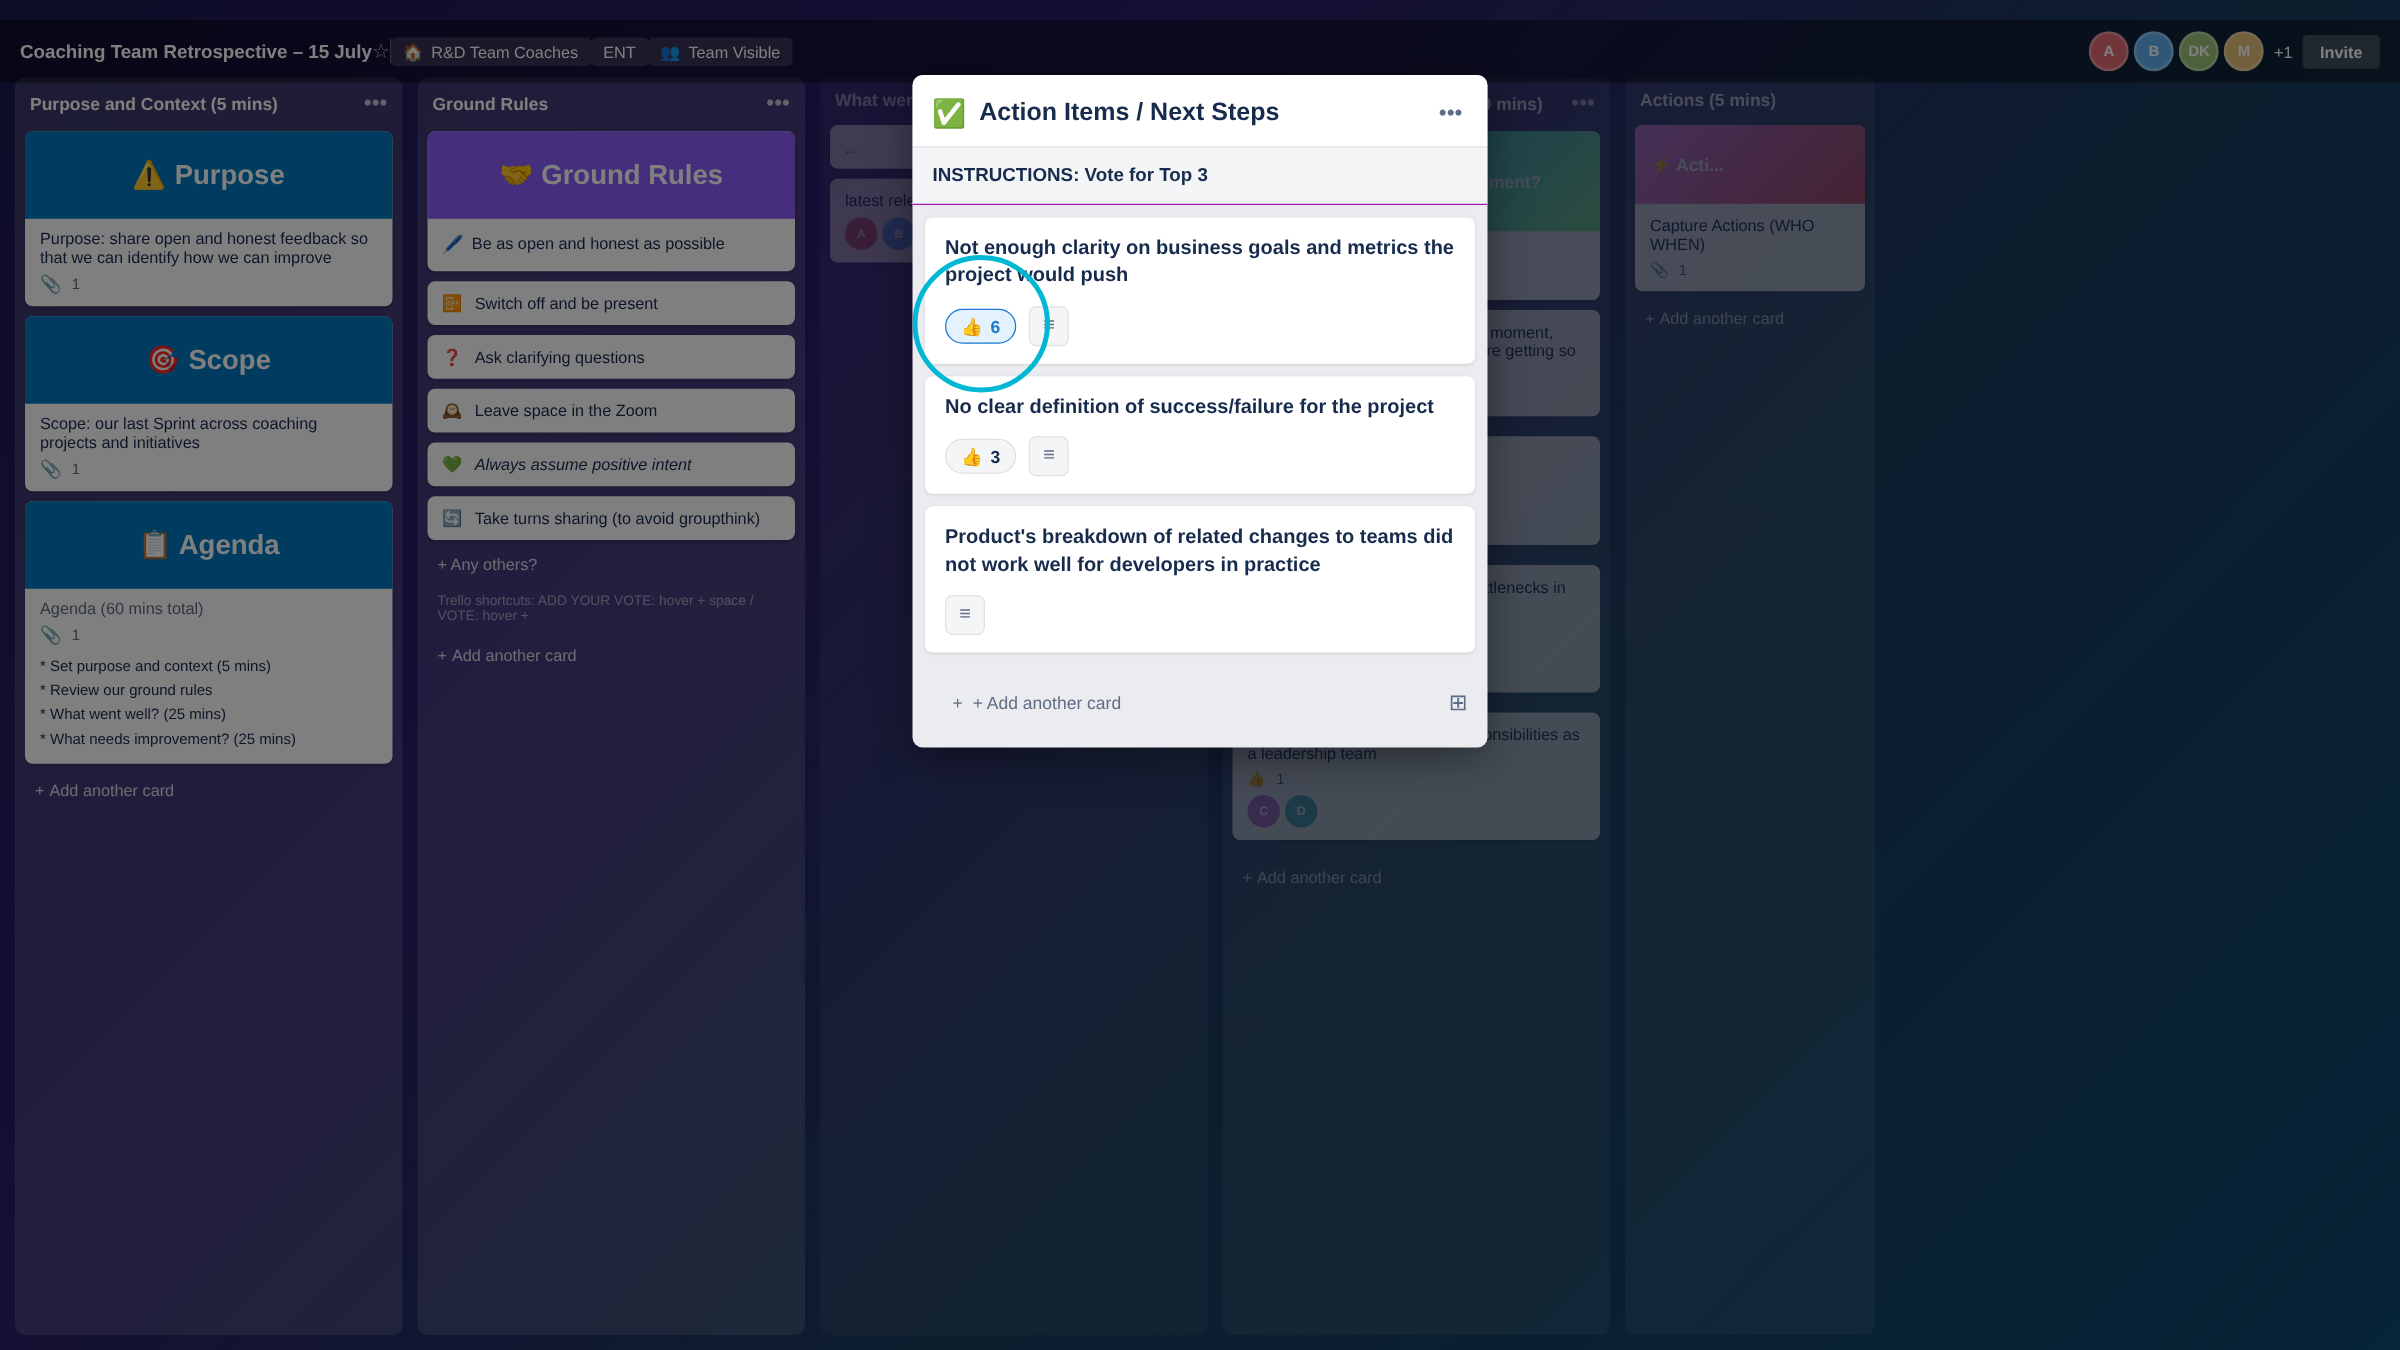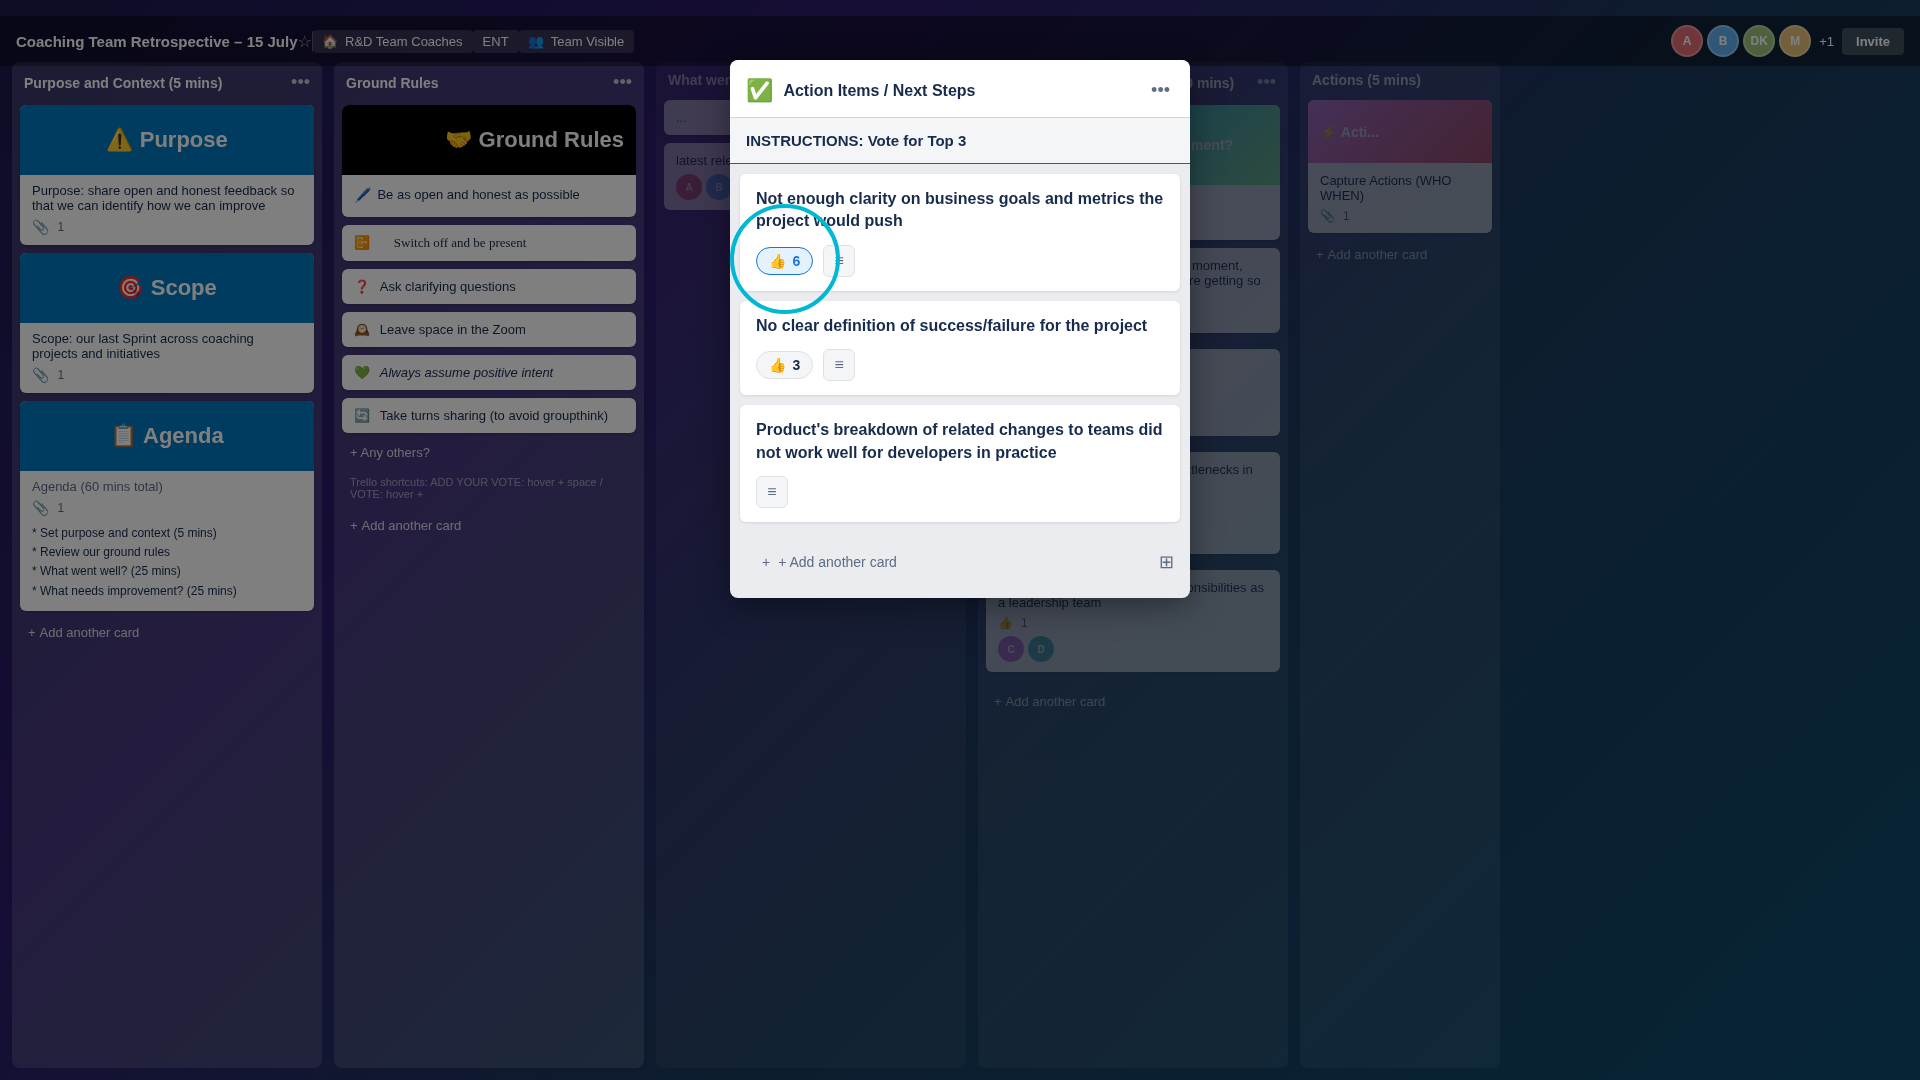--- a/index.html
+++ b/index.html
@@ -144,21 +144,21 @@
       display: flex;
       align-items: center;
       justify-content: center;
       font-size: 22px;
       font-weight: 700;
       color: #fff;
       margin: -10px -12px 8px;
       padding: 0 12px;
     }
     .card-banner.blue { background: #0079bf; }
-    .card-banner.teal { background: #000000; justify-content: flex-end; }
+    .card-banner.teal { background: #8b5cf6; }
 
     .card-footer {
       display: flex;
       align-items: center;
       gap: 8px;
       margin-top: 6px;
       color: #5e6c84;
       font-size: 12px;
     }
     .card-footer-icon { font-size: 14px; }
@@ -213,21 +213,21 @@
       padding: 16px 16px 12px;
       gap: 10px;
       border-bottom: 1px solid #d1d5db;
       background: #fff;
       border-radius: 8px 8px 0 0;
     }
     .modal-header-icon {
       font-size: 22px;
     }
     .modal-title {
-      font-size: 16px;
+      font-size: 20px;
       font-weight: 700;
       color: #172b4d;
       flex: 1;
     }
     .modal-menu {
       color: #5e6c84;
       cursor: pointer;
       font-size: 18px;
       padding: 4px;
     }
@@ -478,21 +478,21 @@
       <div>
         <div class="ground-rule-item" style="color:#172b4d;">
           <span class="ground-rule-emoji">🖊️</span>
           <span>Be as open and honest as possible</span>
         </div>
       </div>
     </div>
 
     <div class="card">
       <span>📴</span>
-      <span style="margin-left:20px;font-family:Liberation Serif, serif;">Switch off and be present</span>
+      <span style="margin-left:6px;">Switch off and be present</span>
     </div>
 
     <div class="card">
       <span>❓</span>
       <span style="margin-left:6px;">Ask clarifying questions</span>
     </div>
 
     <div class="card">
       <span>🕰️</span>
       <span style="margin-left:6px;">Leave space in the Zoom</span>

